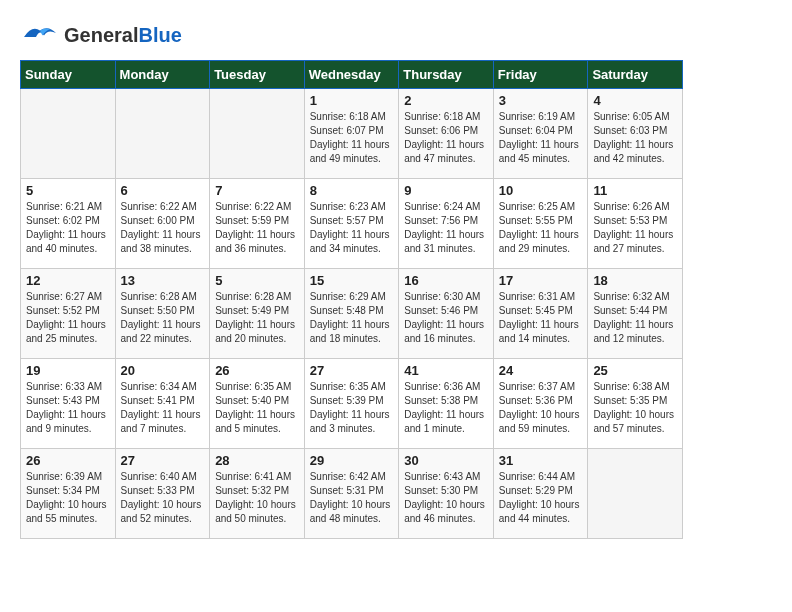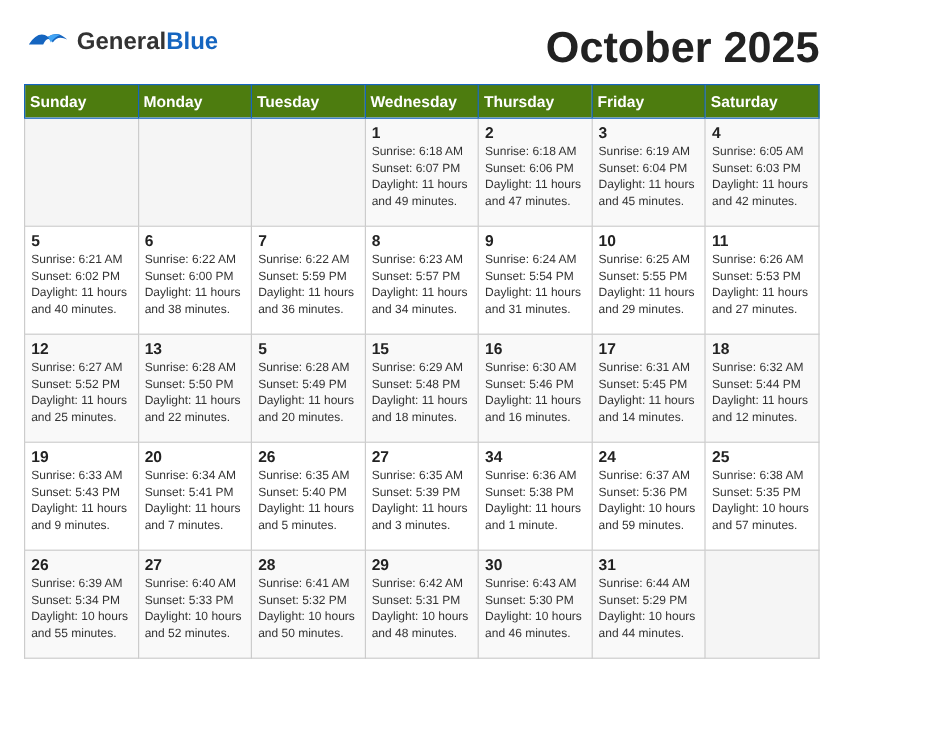--- a/index.html
+++ b/index.html
@@ -46,21 +46,21 @@
       font-size: 15px;
       color: #444;
       margin-top: 2px;
     }
     .calendar {
       width: 100%;
       border-collapse: collapse;
       border: 1px solid #ccc;
     }
     .calendar th {
-      background-color: #4d7c0f;
+      background-color: #14532d;
       color: #fff;
       font-size: 13px;
       font-weight: bold;
       padding: 6px 4px;
       text-align: left;
       border: 1px solid #1565c0;
     }
     .calendar td {
       border: 1px solid #ccc;
       vertical-align: top;
@@ -103,21 +103,20 @@
           <path d="M25 12 Q30 8 38 10 Q32 12 28 18 Z" fill="#42a5f5"></path>
         </svg>
         <div>
           <div style="font-size:20px;font-weight:bold;line-height:1.1;">
             <span style="color:#333;">General</span><span style="color:#1565c0;font-weight:bold;">Blue</span>
           </div>
         </div>
       </div>
     </div>
     <div class="title-block">
-      <div class="month-title">October 2025</div>
     </div>
   </div>
 
   <table class="calendar">
     <thead>
       <tr>
         <th>Sunday</th>
         <th>Monday</th>
         <th>Tuesday</th>
         <th>Wednesday</th>
@@ -185,21 +184,21 @@
           <td>
             <span class="day-number">8</span>
             <div class="day-info">Sunrise: 6:23 AM
 Sunset: 5:57 PM
 Daylight: 11 hours
 and 34 minutes.</div>
           </td>
           <td>
             <span class="day-number">9</span>
             <div class="day-info">Sunrise: 6:24 AM
-Sunset: 5:54 PM
+Sunset: 7:56 PM
 Daylight: 11 hours
 and 31 minutes.</div>
           </td>
           <td>
             <span class="day-number">10</span>
             <div class="day-info">Sunrise: 6:25 AM
 Sunset: 5:55 PM
 Daylight: 11 hours
 and 29 minutes.</div>
           </td>
@@ -285,21 +284,21 @@
 and 5 minutes.</div>
           </td>
           <td>
             <span class="day-number">27</span>
             <div class="day-info">Sunrise: 6:35 AM
 Sunset: 5:39 PM
 Daylight: 11 hours
 and 3 minutes.</div>
           </td>
           <td>
-            <span class="day-number">34</span>
+            <span class="day-number">41</span>
             <div class="day-info">Sunrise: 6:36 AM
 Sunset: 5:38 PM
 Daylight: 11 hours
 and 1 minute.</div>
           </td>
           <td>
             <span class="day-number">24</span>
             <div class="day-info">Sunrise: 6:37 AM
 Sunset: 5:36 PM
 Daylight: 10 hours

